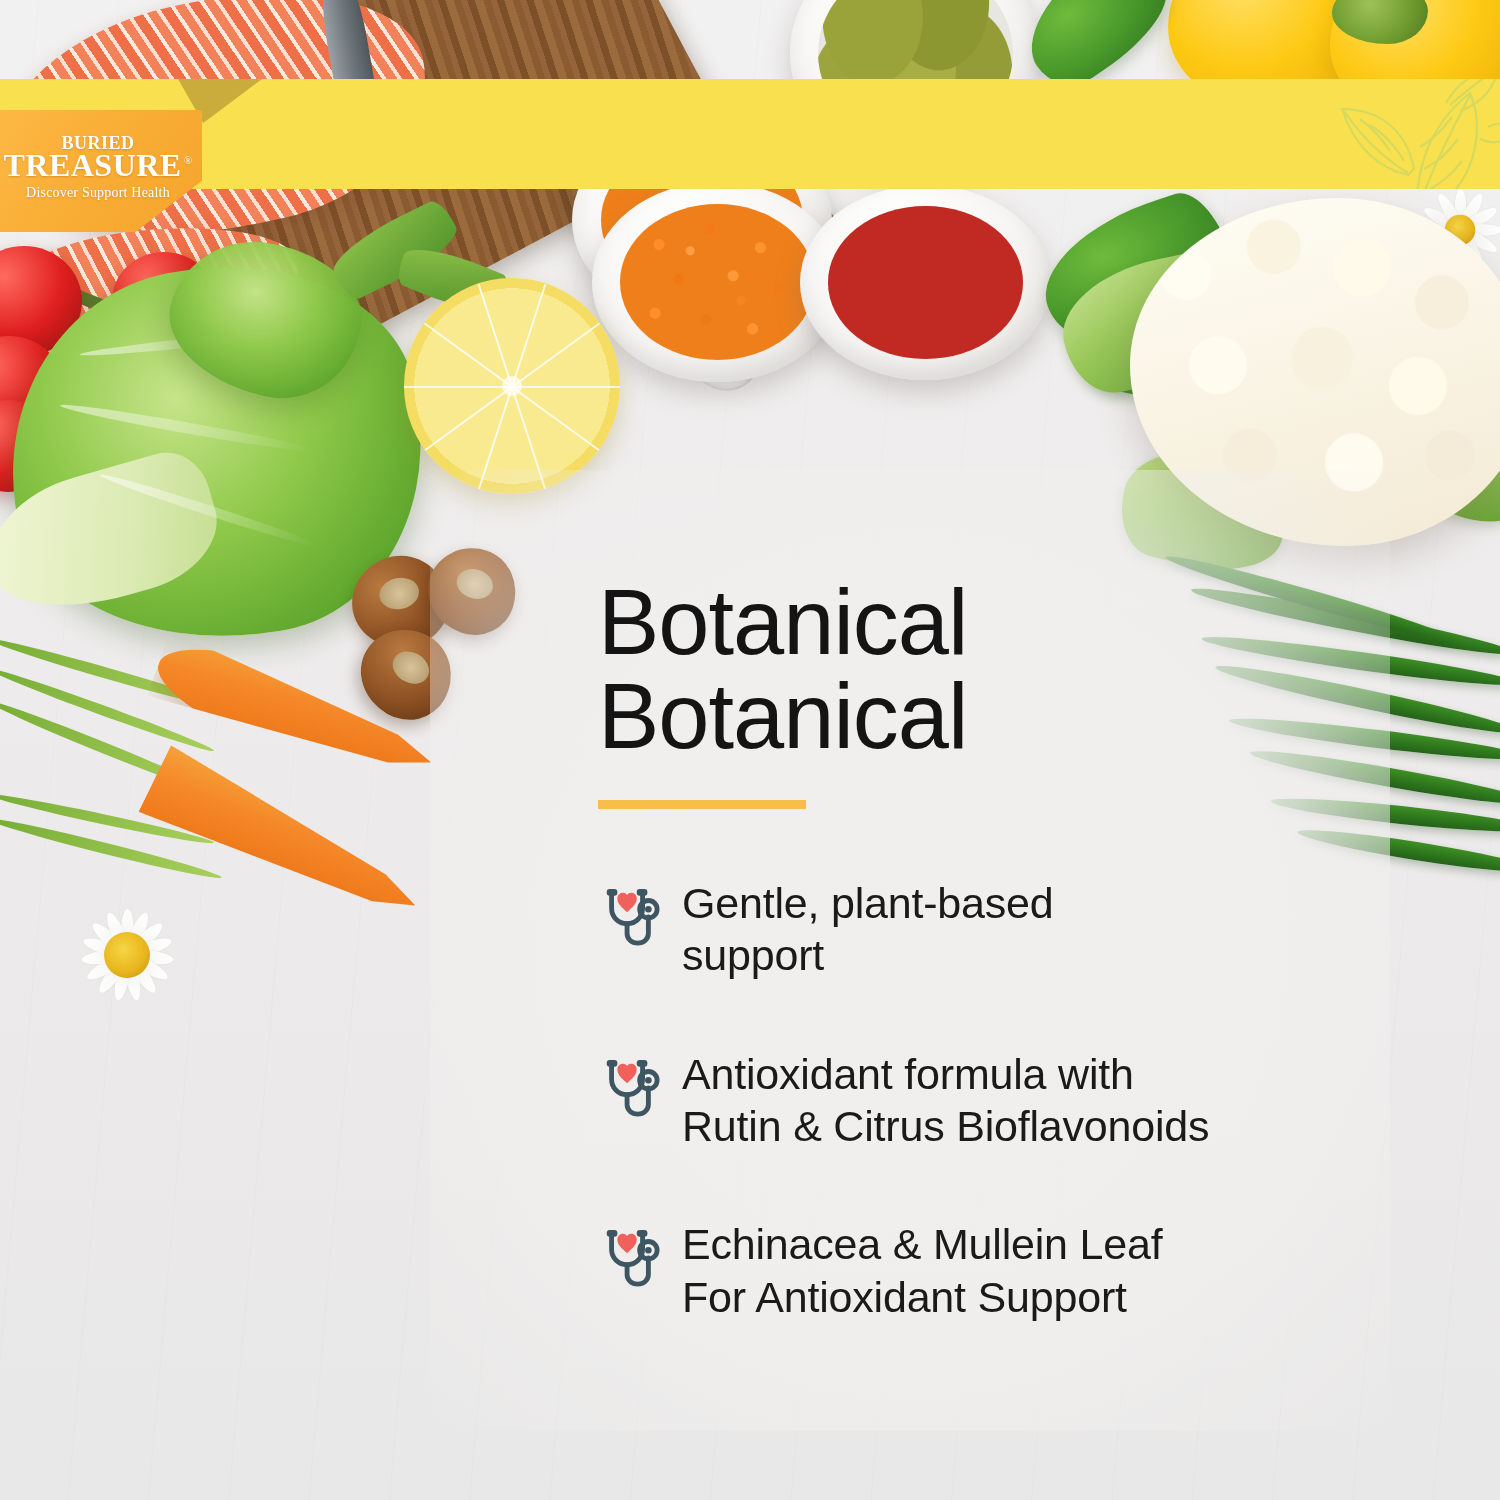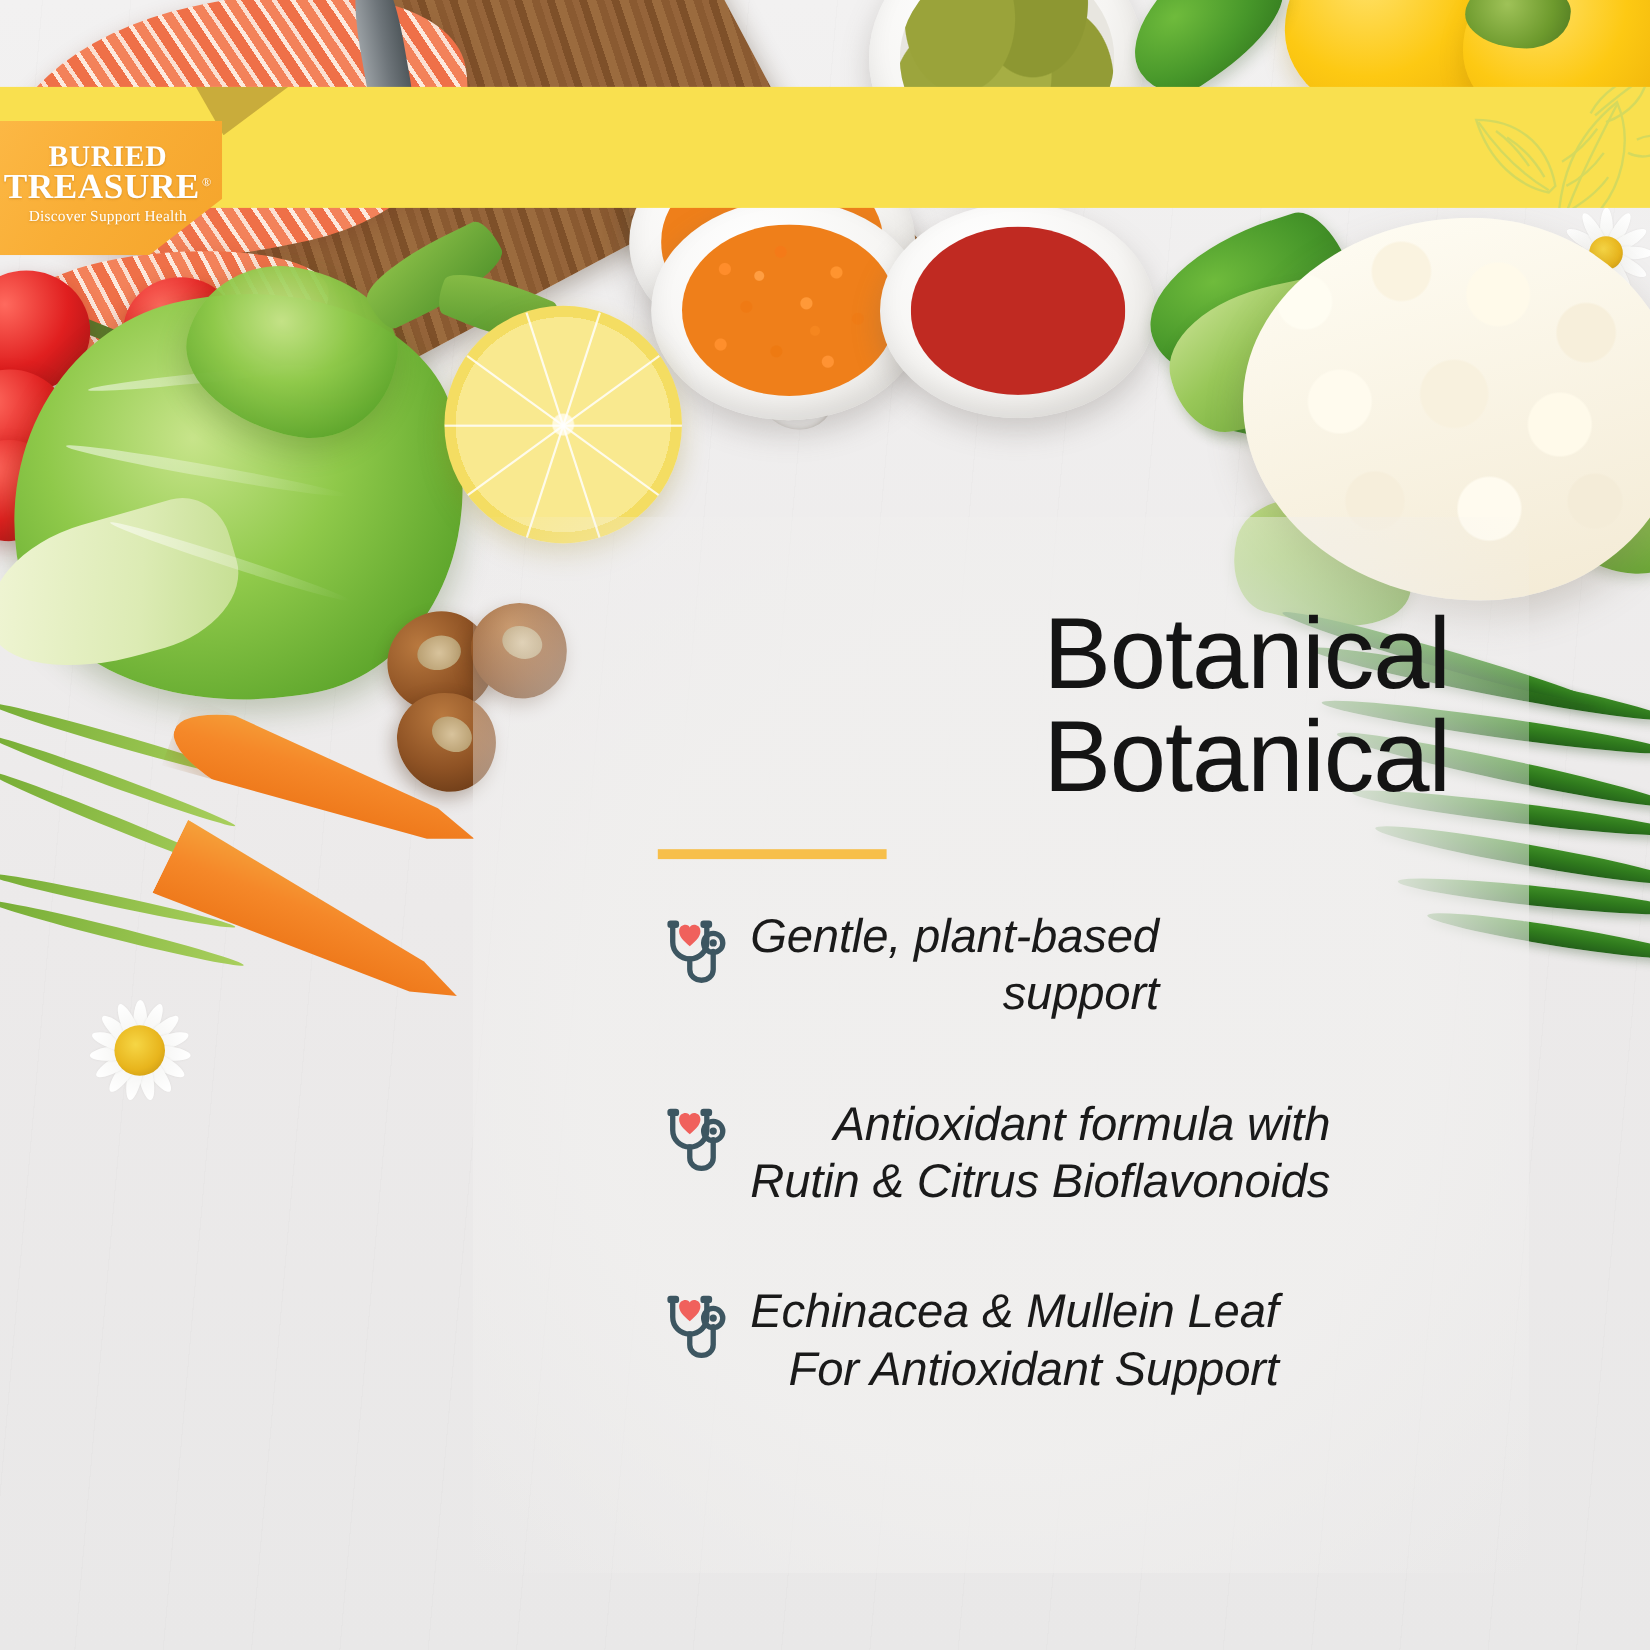--- a/index.html
+++ b/index.html
@@ -326,60 +326,59 @@
     box-shadow:0 4px 12px rgba(140,90,10,.22);
   }
   .logo-word{
     color:#ffffff;
     font-family:"Liberation Serif", serif;
     font-weight:700;
     letter-spacing:.5px;
     line-height:.92;
     text-shadow:0 1px 2px rgba(160,100,10,.40);
   }
-  .logo-buried{ font-size:27px;text-align:center; }
+  .logo-buried{ font-size:18px;text-align:center; }
   .logo-treasure{ font-size:32px; position:relative; }
   .logo-reg{
     font-size:11px;
     vertical-align:super;
     font-weight:400;
     margin-left:2px;
   }
   .logo-tag{
     color:#ffffff;
     font-family:"Liberation Serif", serif;
     font-size:14px;
     margin-top:5px;
     letter-spacing:.2px;
     text-shadow:0 1px 2px rgba(160,100,10,.35);
   }
 
   
   .content{
     position:absolute;
-    left:598px; top:548px;
+    left:598px; top:576px;
     width:720px;
     z-index:30;
-    text-align:right;
   }
   .headline{
     font-size:92px;
     line-height:1.02;
     font-weight:300;
     color:#141414;
     letter-spacing:-1px;
     font-family:"Liberation Sans", sans-serif;
   }
   .rule{
     width:208px; height:9px;
     background:#f7bf4a;
     margin-top:36px;
   }
 
-  .benefits{ margin-top:44px;font-style:italic; }
+  .benefits{ margin-top:68px; }
   .benefit{
     display:flex;
     align-items:flex-start;
     gap:22px;
     margin-bottom:66px;
   }
   .benefit:last-child{ margin-bottom:0; }
   .b-icon{
     flex:0 0 auto;
     width:62px; height:62px;

